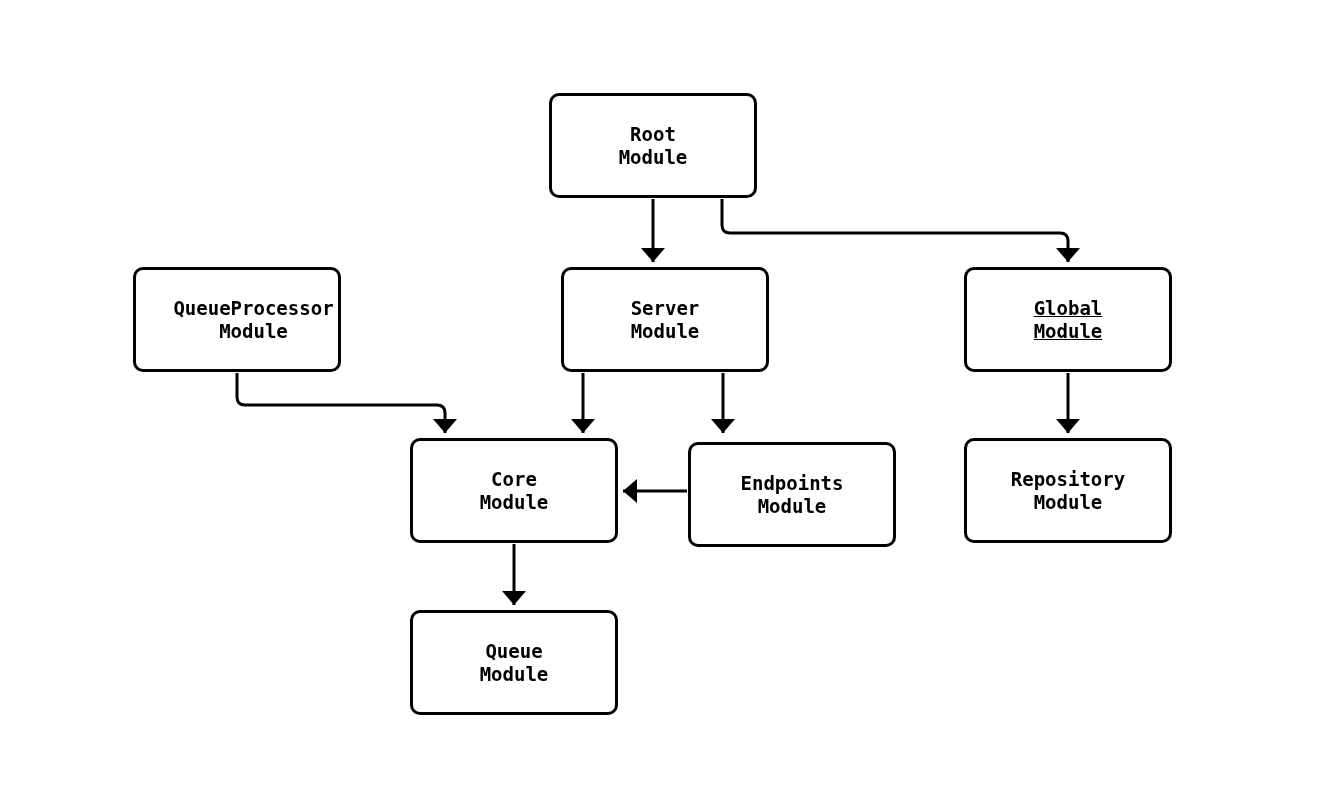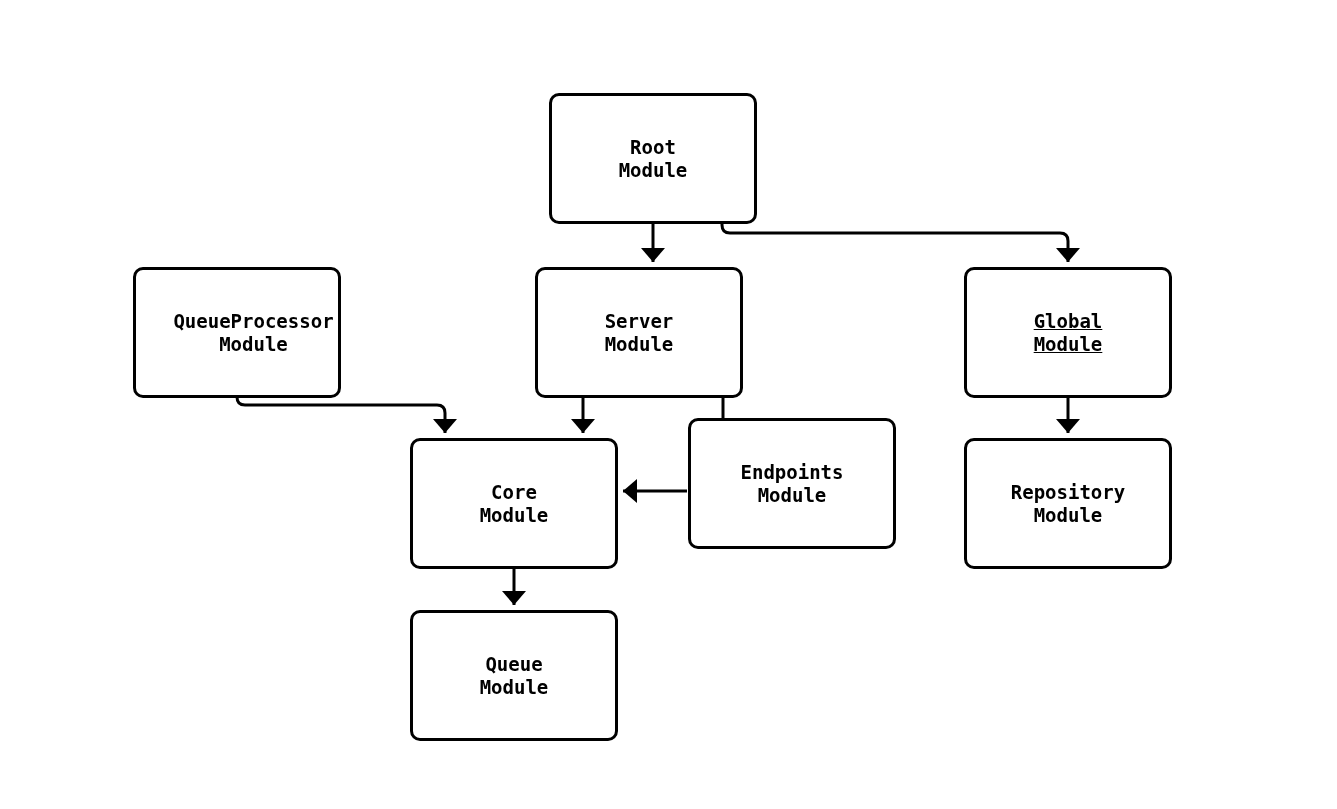--- a/index.html
+++ b/index.html
@@ -19,44 +19,44 @@
     position: absolute;
     left: 0;
     top: 0;
     width: 1337px;
     height: 809px;
     pointer-events: none;
   }
   .node {
     position: absolute;
     width: 208px;
-    height: 131px;
+    height: 105px;
     box-sizing: border-box;
     background: #ffffff;
     border: 3px solid #000000;
     border-radius: 10px;
     display: flex;
     flex-direction: column;
     align-items: center;
     justify-content: center;
     text-align: center;
     color: #000000;
     font-size: 19px;
     font-weight: bold;
     line-height: 23px;
     letter-spacing: 0px;
   }
   .node span { display: block; }
   
   #node-root          { left: 549px; top:  93px; }
   #node-queueprocessor{ left: 133px; top: 267px; padding-left: 33px; }
-  #node-server        { left: 535px; top: 267px; }
+  #node-server        { left: 561px; top: 267px; }
   #node-global        { left: 964px; top: 267px; text-decoration: underline; }
   #node-core          { left: 410px; top: 438px; text-align: center; }
-  #node-endpoints     { left: 688px; top: 418px; }
+  #node-endpoints     { left: 688px; top: 442px; }
   #node-repository    { left: 964px; top: 438px; }
   #node-queue         { left: 410px; top: 610px; }
   .edge {
     fill: none;
     stroke: #000000;
     stroke-width: 3px;
   }
 </style>
 </head>
 <body>

